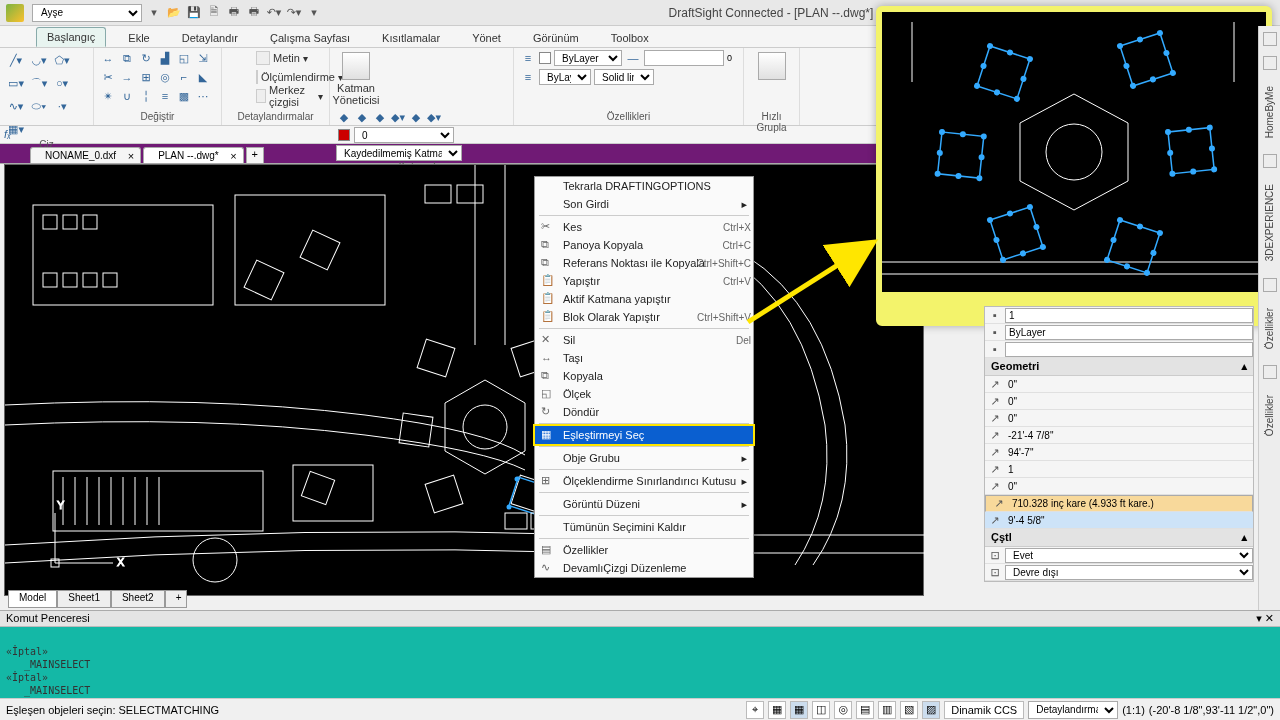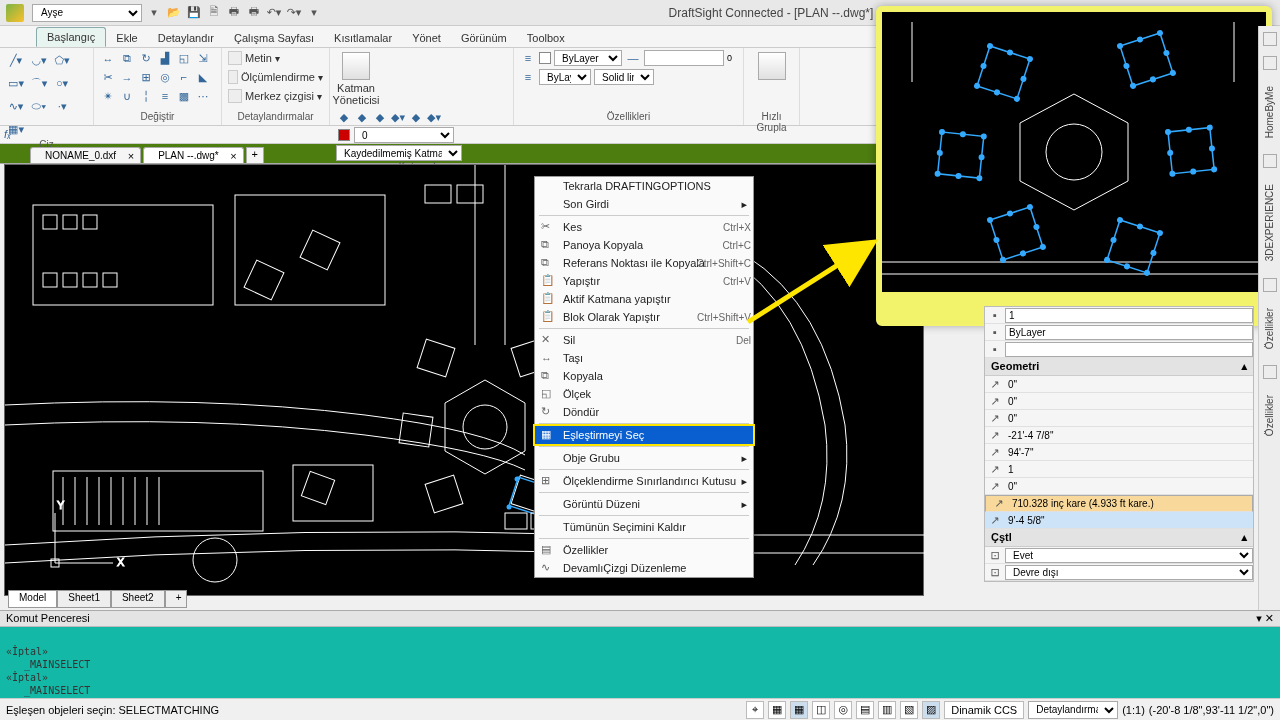--- a/index.html
+++ b/index.html
@@ -8,45 +8,45 @@
 
 .titlebar { height:26px; background:#e8e8e8; display:flex; align-items:center; padding:0 6px; border-bottom:1px solid #ccc; }
 .titlebar .logo { width:18px; height:18px; background:linear-gradient(135deg,#7cb342,#fbc02d); margin-right:8px; border-radius:2px; }
 .titlebar .ws-sel { width:110px; height:18px; border:1px solid #aaa; background:#fff; font-size:10px; padding:0 4px; }
 .titlebar .tbtn { width:16px; height:16px; margin-left:4px; display:flex; align-items:center; justify-content:center; color:#555; cursor:pointer; }
 .titlebar .title-text { flex:1; text-align:center; color:#444; font-size:12px; }
 .titlebar .winbtns { display:flex; gap:6px; }
 .titlebar .winbtns span { width:14px; height:14px; display:flex; align-items:center; justify-content:center; color:#333; }
 
 
-.rtabs { height:22px; background:#f5f5f5; display:flex; align-items:flex-end; padding-left:36px; gap:0; border-bottom:1px solid #ccc; }
+.rtabs { height:22px; background:#f5f5f5; display:flex; align-items:flex-end; padding-left:36px; gap:12px; border-bottom:1px solid #ccc; }
 .rtab { padding:3px 10px 3px; color:#333; cursor:pointer; }
 .rtab.active { border:1px solid #8aa; border-bottom:1px solid #e8f4f0; background:#e8f4f0; border-radius:3px 3px 0 0; }
 
 
 .ribbon { height:78px; background:#f5f5f5; display:flex; border-bottom:1px solid #ccc; }
 .rgrp { border-right:1px solid #ddd; padding:2px 6px 0 6px; display:flex; flex-direction:column; }
 .rgrp .tools { flex:1; display:flex; flex-wrap:wrap; align-content:flex-start; gap:3px; }
 .rgrp .tools.col { flex-direction:column; flex-wrap:nowrap; }
 .rgrp .tlabel { height:14px; text-align:center; font-size:10px; color:#555; }
 .rbtn { width:20px; height:20px; display:flex; align-items:center; justify-content:center; color:#369; }
 .rbtn.s { width:16px; height:16px; }
-.rtext { display:flex; align-items:center; gap:3px; height:16px; font-size:10px; color:#333; }
+.rtext { display:flex; align-items:center; gap:3px; height:16px; font-size:10px; color:#333;margin-left:28px; }
 .rtext .ic { width:14px; height:14px; background:#eee; border:1px solid #ccc; }
 .bigbtn { width:40px; display:flex; flex-direction:column; align-items:center; gap:2px; padding-top:2px; font-size:10px; text-align:center; color:#333; }
 .bigbtn .ic { width:28px; height:28px; background:linear-gradient(#fff,#e0e0e0); border:1px solid #aaa; }
 .sel { height:16px; border:1px solid #aaa; background:#fff; font-size:10px; padding:0 3px; }
 .swatch { width:12px; height:12px; border:1px solid #888; display:inline-block; }
 
 
 .fbar { height:18px; background:#f5f5f5; border-bottom:1px solid #ccc; display:flex; align-items:center; padding:0 4px; }
 .fbar .fx { width:16px; height:14px; color:#369; font-style:italic; }
 
 
-.doctabs { height:20px; background:#4d7c0f; display:flex; align-items:flex-end; padding-left:30px; border-bottom:1px solid #aaa; }
+.doctabs { height:20px; background:#701a75; display:flex; align-items:flex-end; padding-left:30px; border-bottom:1px solid #aaa; }
 .dtab { padding:2px 24px 2px 14px; background:#f5f5f5; border:1px solid #aaa; border-bottom:none; margin-right:2px; position:relative; font-size:10px; border-radius:3px 3px 0 0; }
 .dtab.active { background:#fff;text-align:right; }
 .dtab .x { position:absolute; right:6px; top:2px; }
 .addtab { width:18px; height:16px; border:1px solid #aaa; border-bottom:none; text-align:center; background:#f5f5f5; }
 
 
 .canvas { position:relative; background:#000; border:1px solid #666; }
 .canvas svg { position:absolute; left:0; top:0; }
 
 

